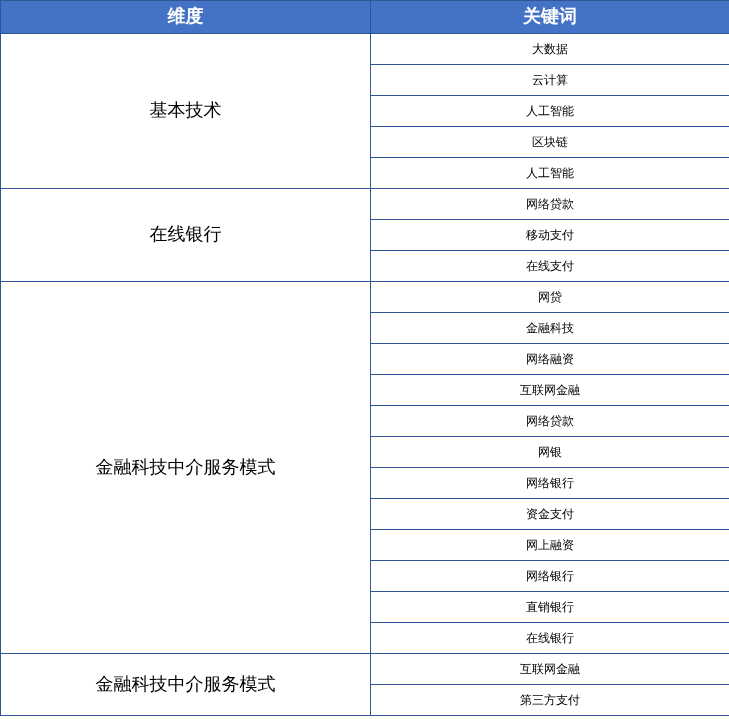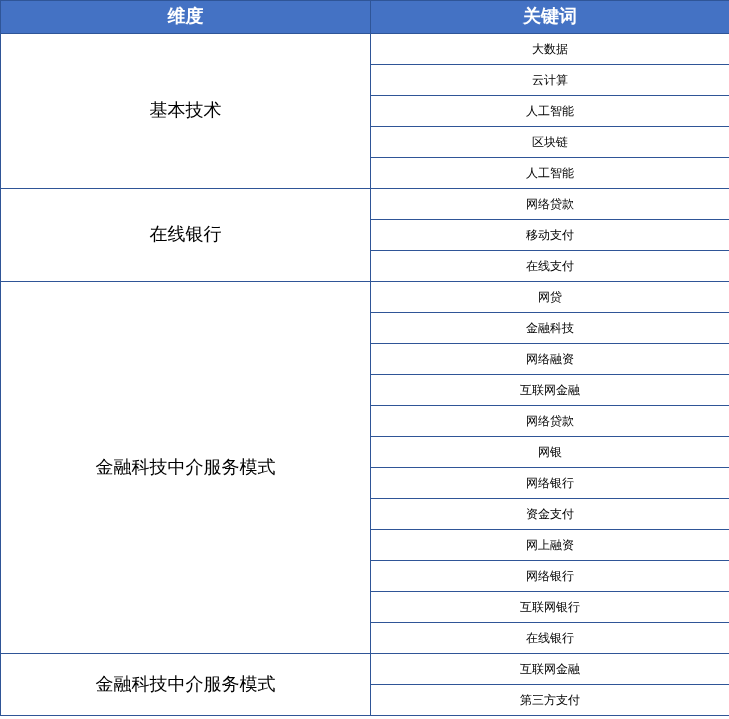--- a/index.html
+++ b/index.html
@@ -117,21 +117,21 @@
         <tr>
           <td class="kw-cell">资金支付</td>
         </tr>
         <tr>
           <td class="kw-cell">网上融资</td>
         </tr>
         <tr>
           <td class="kw-cell">网络银行</td>
         </tr>
         <tr>
-          <td class="kw-cell">互联网银行</td>
+          <td class="kw-cell">直销银行</td>
         </tr>
         <tr>
           <td class="kw-cell">在线银行</td>
         </tr>
         <tr>
           <td class="dim-cell" rowspan="2">金融科技中介服务模式</td>
           <td class="kw-cell">互联网金融</td>
         </tr>
         <tr>
           <td class="kw-cell">第三方支付</td>

